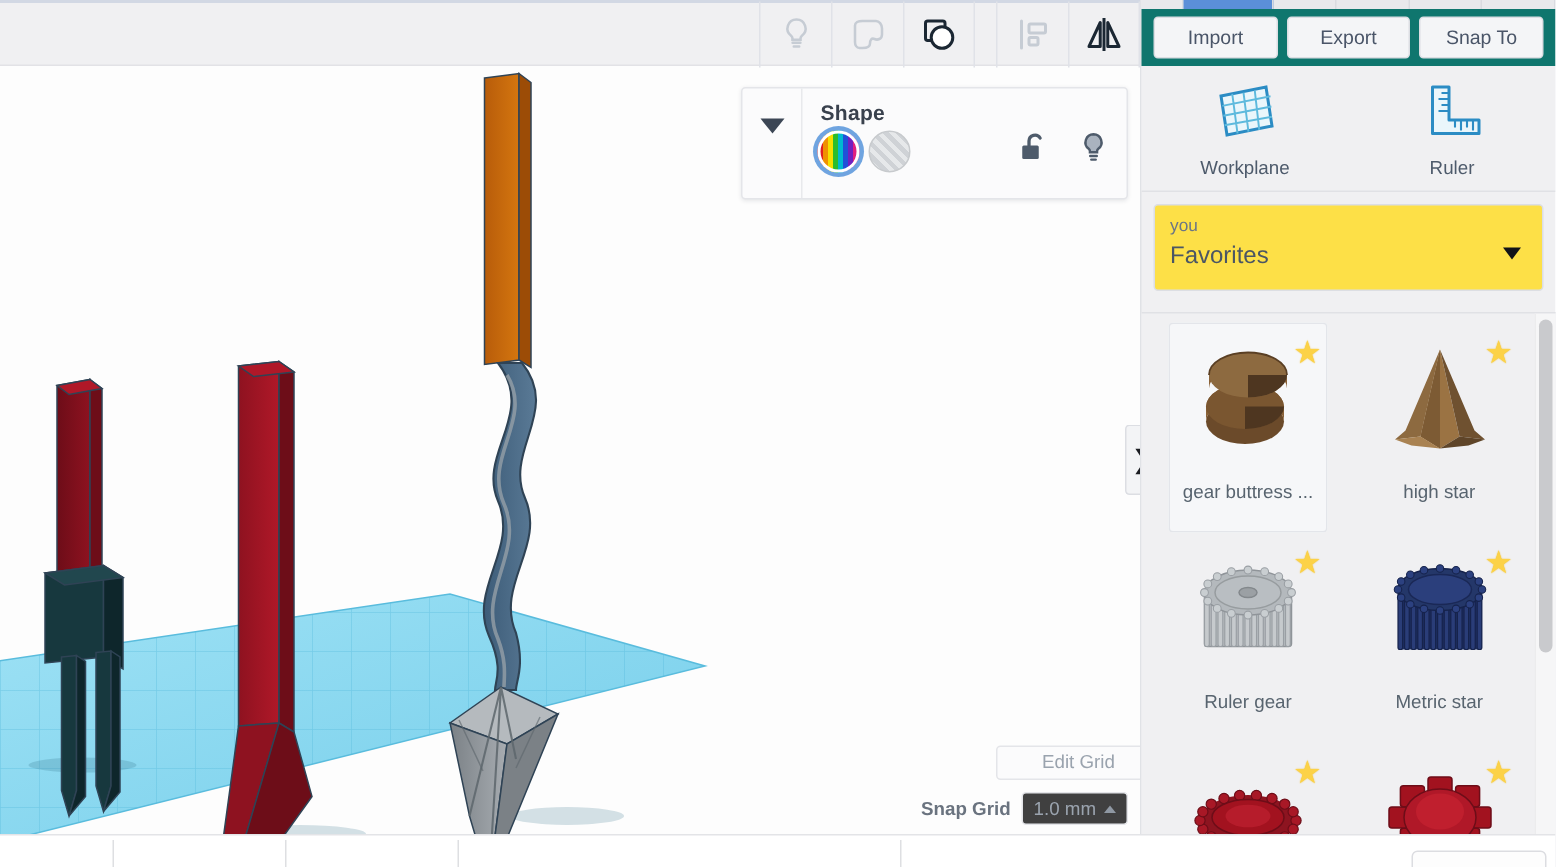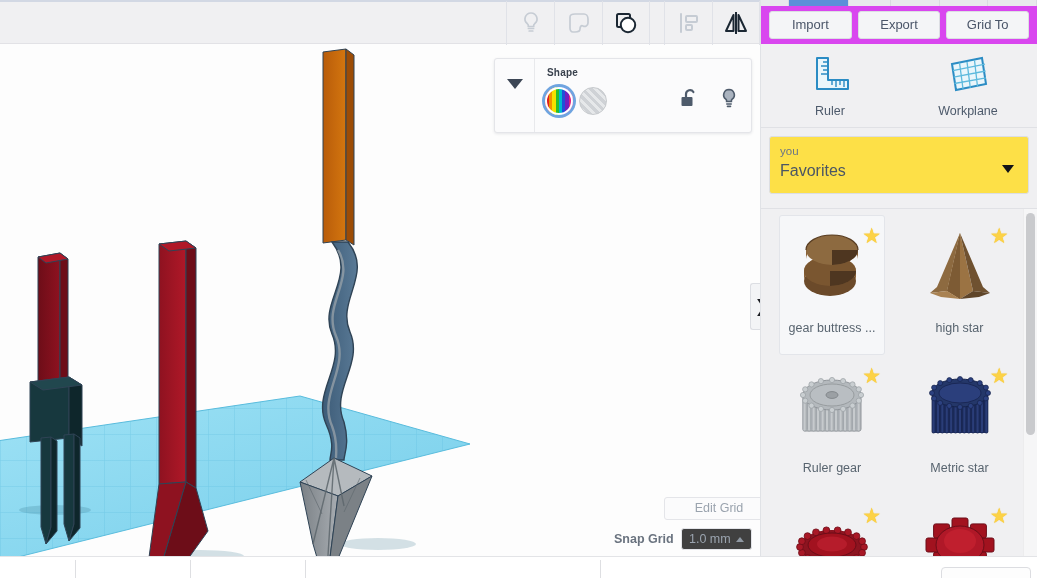--- a/index.html
+++ b/index.html
@@ -37,21 +37,21 @@
   .tabs-strip {
     position: relative; height: 6px; width: 100%;
     background: #e8e9ec;
     display: flex;
   }
   .tab-seg { height: 6px; border-right: 1px solid #d9dbe0; }
   .tab-seg.active { background: #5b8fd9; }
 
   .action-row {
     height: 38px; display: flex; align-items: center;
-    gap: 6px; padding: 0 8px; background: #d946ef;
+    gap: 6px; padding: 0 8px; background: #0f766e;
   }
   .action-btn {
     flex: 1; height: 28px; line-height: 26px; text-align: center;
     font-size: 13px; color: #4a5568;
     background: #f4f5f7; border: 1px solid #dcdee3; border-radius: 3px;
     cursor: pointer;
   }
 
   .tool-row {
     height: 84px; background: #f0f0f2;
@@ -136,21 +136,21 @@
   .sp-caret-col {
     width: 40px; display: flex; align-items: flex-start; justify-content: center;
     padding-top: 20px; border-right: 1px solid #e8e9ec; cursor: pointer;
   }
   .sp-caret {
     width: 0; height: 0;
     border-left: 8px solid transparent; border-right: 8px solid transparent;
     border-top: 10px solid #3c4655;
   }
   .sp-body { flex: 1; padding: 8px 12px 0 12px; position: relative; }
-  .sp-title { font-size: 10px; font-weight: bold; color: #39414d; letter-spacing: .2px; }
+  .sp-title { font-size: 14px; font-weight: bold; color: #39414d; letter-spacing: .2px; }
   .sp-icons-left { position: absolute; left: 10px; top: 28px; display: flex; gap: 6px; }
   .sp-icons-right { position: absolute; right: 12px; top: 28px; display: flex; gap: 20px; }
   .swatch {
     width: 28px; height: 28px; border-radius: 50%;
     display: inline-block; cursor: pointer;
   }
   .swatch-rainbow {
     background: linear-gradient(90deg,
       #e02020 0 14%, #f09000 14% 26%, #f5e000 26% 38%,
       #2bbd2b 38% 50%, #00b8d0 50% 60%, #2050d8 60% 72%,
@@ -376,43 +376,43 @@
         <div class="tab-seg active" style="width: 60px;"></div>
         <div class="tab-seg" style="width: 42px;"></div>
         <div class="tab-seg" style="width: 50px;"></div>
         <div class="tab-seg" style="width: 48px;"></div>
         <div class="tab-seg" style="width: 49px;"></div>
       </div>
 
     <div class="action-row">
       <div class="action-btn">Import</div>
       <div class="action-btn">Export</div>
-      <div class="action-btn">Grid To</div>
+      <div class="action-btn">Snap To</div>
     </div>
 
     <div class="tool-row">
+      <div class="tool-item">
+        <span>
+          <svg width="44" height="40" viewBox="0 0 44 40">
+            <polygon points="6,10 36,4 40,30 10,36" fill="#eaf6fb" stroke="#2b8cc4" stroke-width="2"></polygon>
+            <path d="M13.5,8.6 L17,34.9 M21,7.8 L24.3,33.8 M28.5,6.3 L31.5,32.6
+                     M6.9,16.6 L39,10.2 M7.6,23.2 L39.6,17 M8.4,29.5 L40,23.8" stroke="#5ebadd" stroke-width="1.3"></path>
+          </svg>
+        </span>
+        <span class="tool-label">Workplane</span>
+      </div>
       <div class="tool-item">
         <span>
           <svg width="44" height="40" viewBox="0 0 44 40">
             <polygon points="9,4 20,4 20,26 40,26 40,35 9,35" fill="#eaf6fb" stroke="#2b8cc4" stroke-width="2" stroke-linejoin="round"></polygon>
             <path d="M20,8 H15 M20,12 H13 M20,16 H15 M20,20 H13
                      M24,26 V31 M28,26 V33 M32,26 V31 M36,26 V33" stroke="#2b8cc4" stroke-width="1.4"></path>
           </svg>
         </span>
         <span class="tool-label">Ruler</span>
-      </div>
-      <div class="tool-item">
-        <span>
-          <svg width="44" height="40" viewBox="0 0 44 40">
-            <polygon points="6,10 36,4 40,30 10,36" fill="#eaf6fb" stroke="#2b8cc4" stroke-width="2"></polygon>
-            <path d="M13.5,8.6 L17,34.9 M21,7.8 L24.3,33.8 M28.5,6.3 L31.5,32.6
-                     M6.9,16.6 L39,10.2 M7.6,23.2 L39.6,17 M8.4,29.5 L40,23.8" stroke="#5ebadd" stroke-width="1.3"></path>
-          </svg>
-        </span>
-        <span class="tool-label">Workplane</span>
       </div>
     </div>
 
     <div class="cat-wrap">
       <div class="cat-box">
         <div class="cat-small">you</div>
         <div class="cat-big">Favorites</div>
         <div class="cat-caret"></div>
       </div>
     </div>

